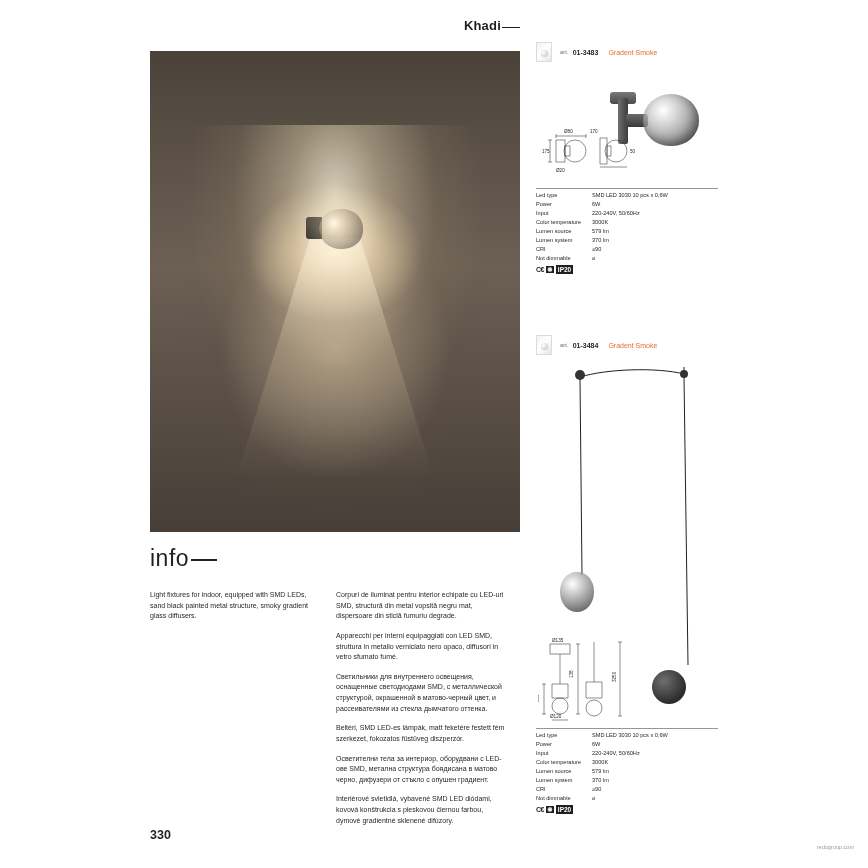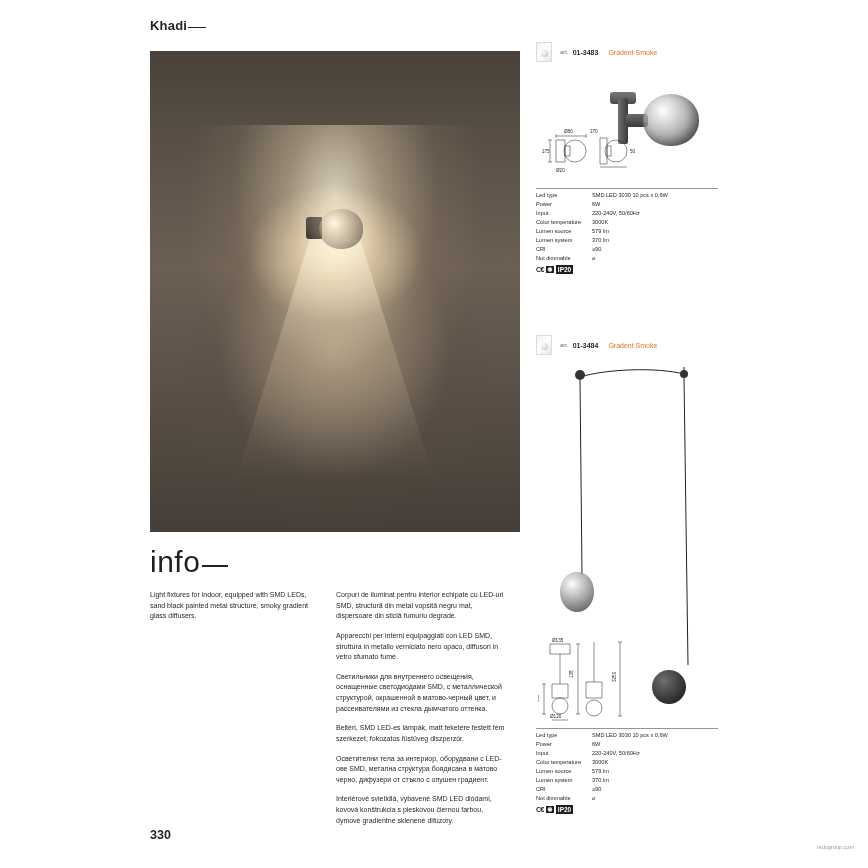--- a/index.html
+++ b/index.html
@@ -11,20 +11,21 @@
     overflow: hidden;
   }
   .page { position: relative; width: 868px; height: 868px; }
 
   
   .left-col { position: absolute; left: 150px; top: 18px; width: 370px; }
 
   .brand-title {
     font-size: 13px; font-weight: 700; letter-spacing: .2px;
     color: #231f20;
+    text-align: right;
   }
   .brand-title .rule {
     display: inline-block; width: 18px; border-bottom: 1.6px solid #231f20;
     vertical-align: 2px; margin-left: 1px;
   }
 
   .hero {
     position: absolute; left: 0px; top: 33px;
     width: 370px; height: 481px;
     background:
@@ -57,21 +58,21 @@
   }
   .hero-fixture .globe {
     position: absolute; left: 13px; top: 0px; width: 44px; height: 40px;
     border-radius: 50% 48% 46% 50%;
     background: radial-gradient(circle at 34% 36%, rgba(255,250,235,0.95) 0%, rgba(232,216,190,0.72) 22%, rgba(150,136,120,0.55) 55%, rgba(70,62,56,0.72) 100%);
     box-shadow: 0 0 22px 7px rgba(255,240,205,0.40);
   }
 
   .info-title {
     position: absolute; left: 0px; top: 527px;
-    font-size: 30px; font-weight: 300; letter-spacing: .5px; color: #231f20;
+    font-size: 23px; font-weight: 300; letter-spacing: .5px; color: #231f20;
   }
   .info-title .rule {
     display: inline-block; width: 26px; border-bottom: 2px solid #231f20;
     vertical-align: 5px; margin-left: 2px;
   }
 
   .desc-cols {
     position: absolute; left: 0px; top: 572px; width: 372px;
     display: flex; gap: 0px;
   }

